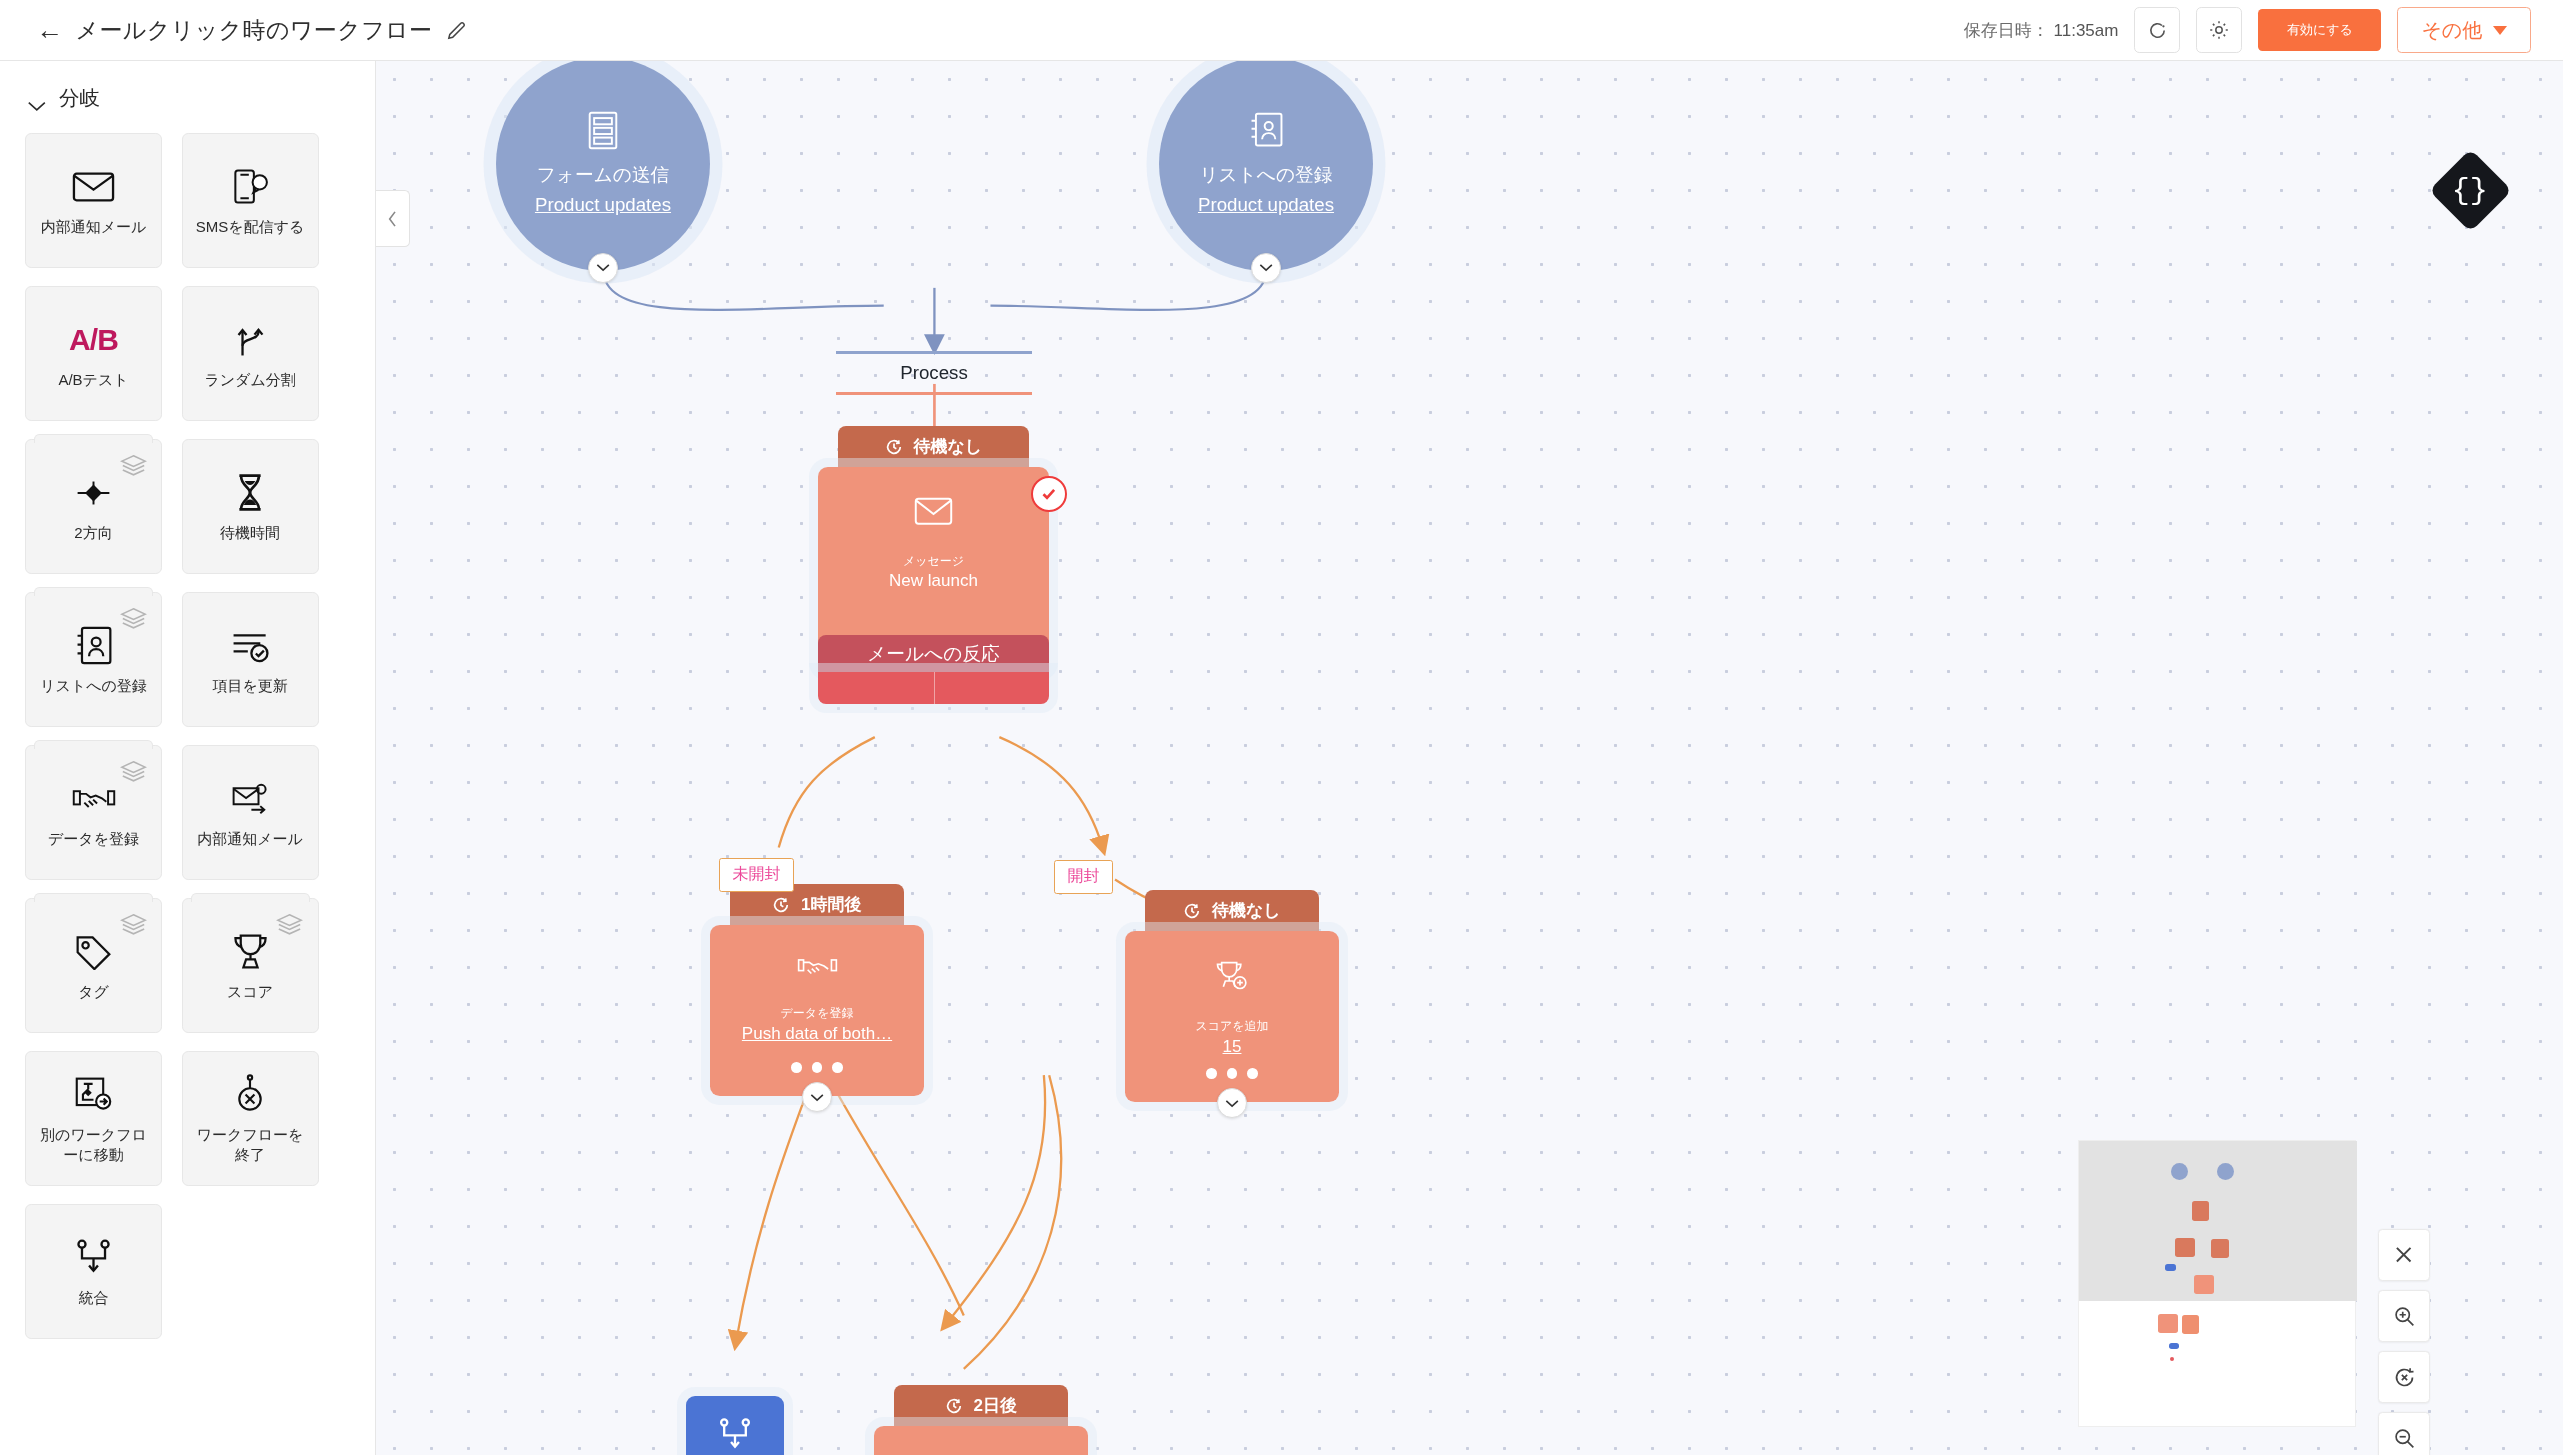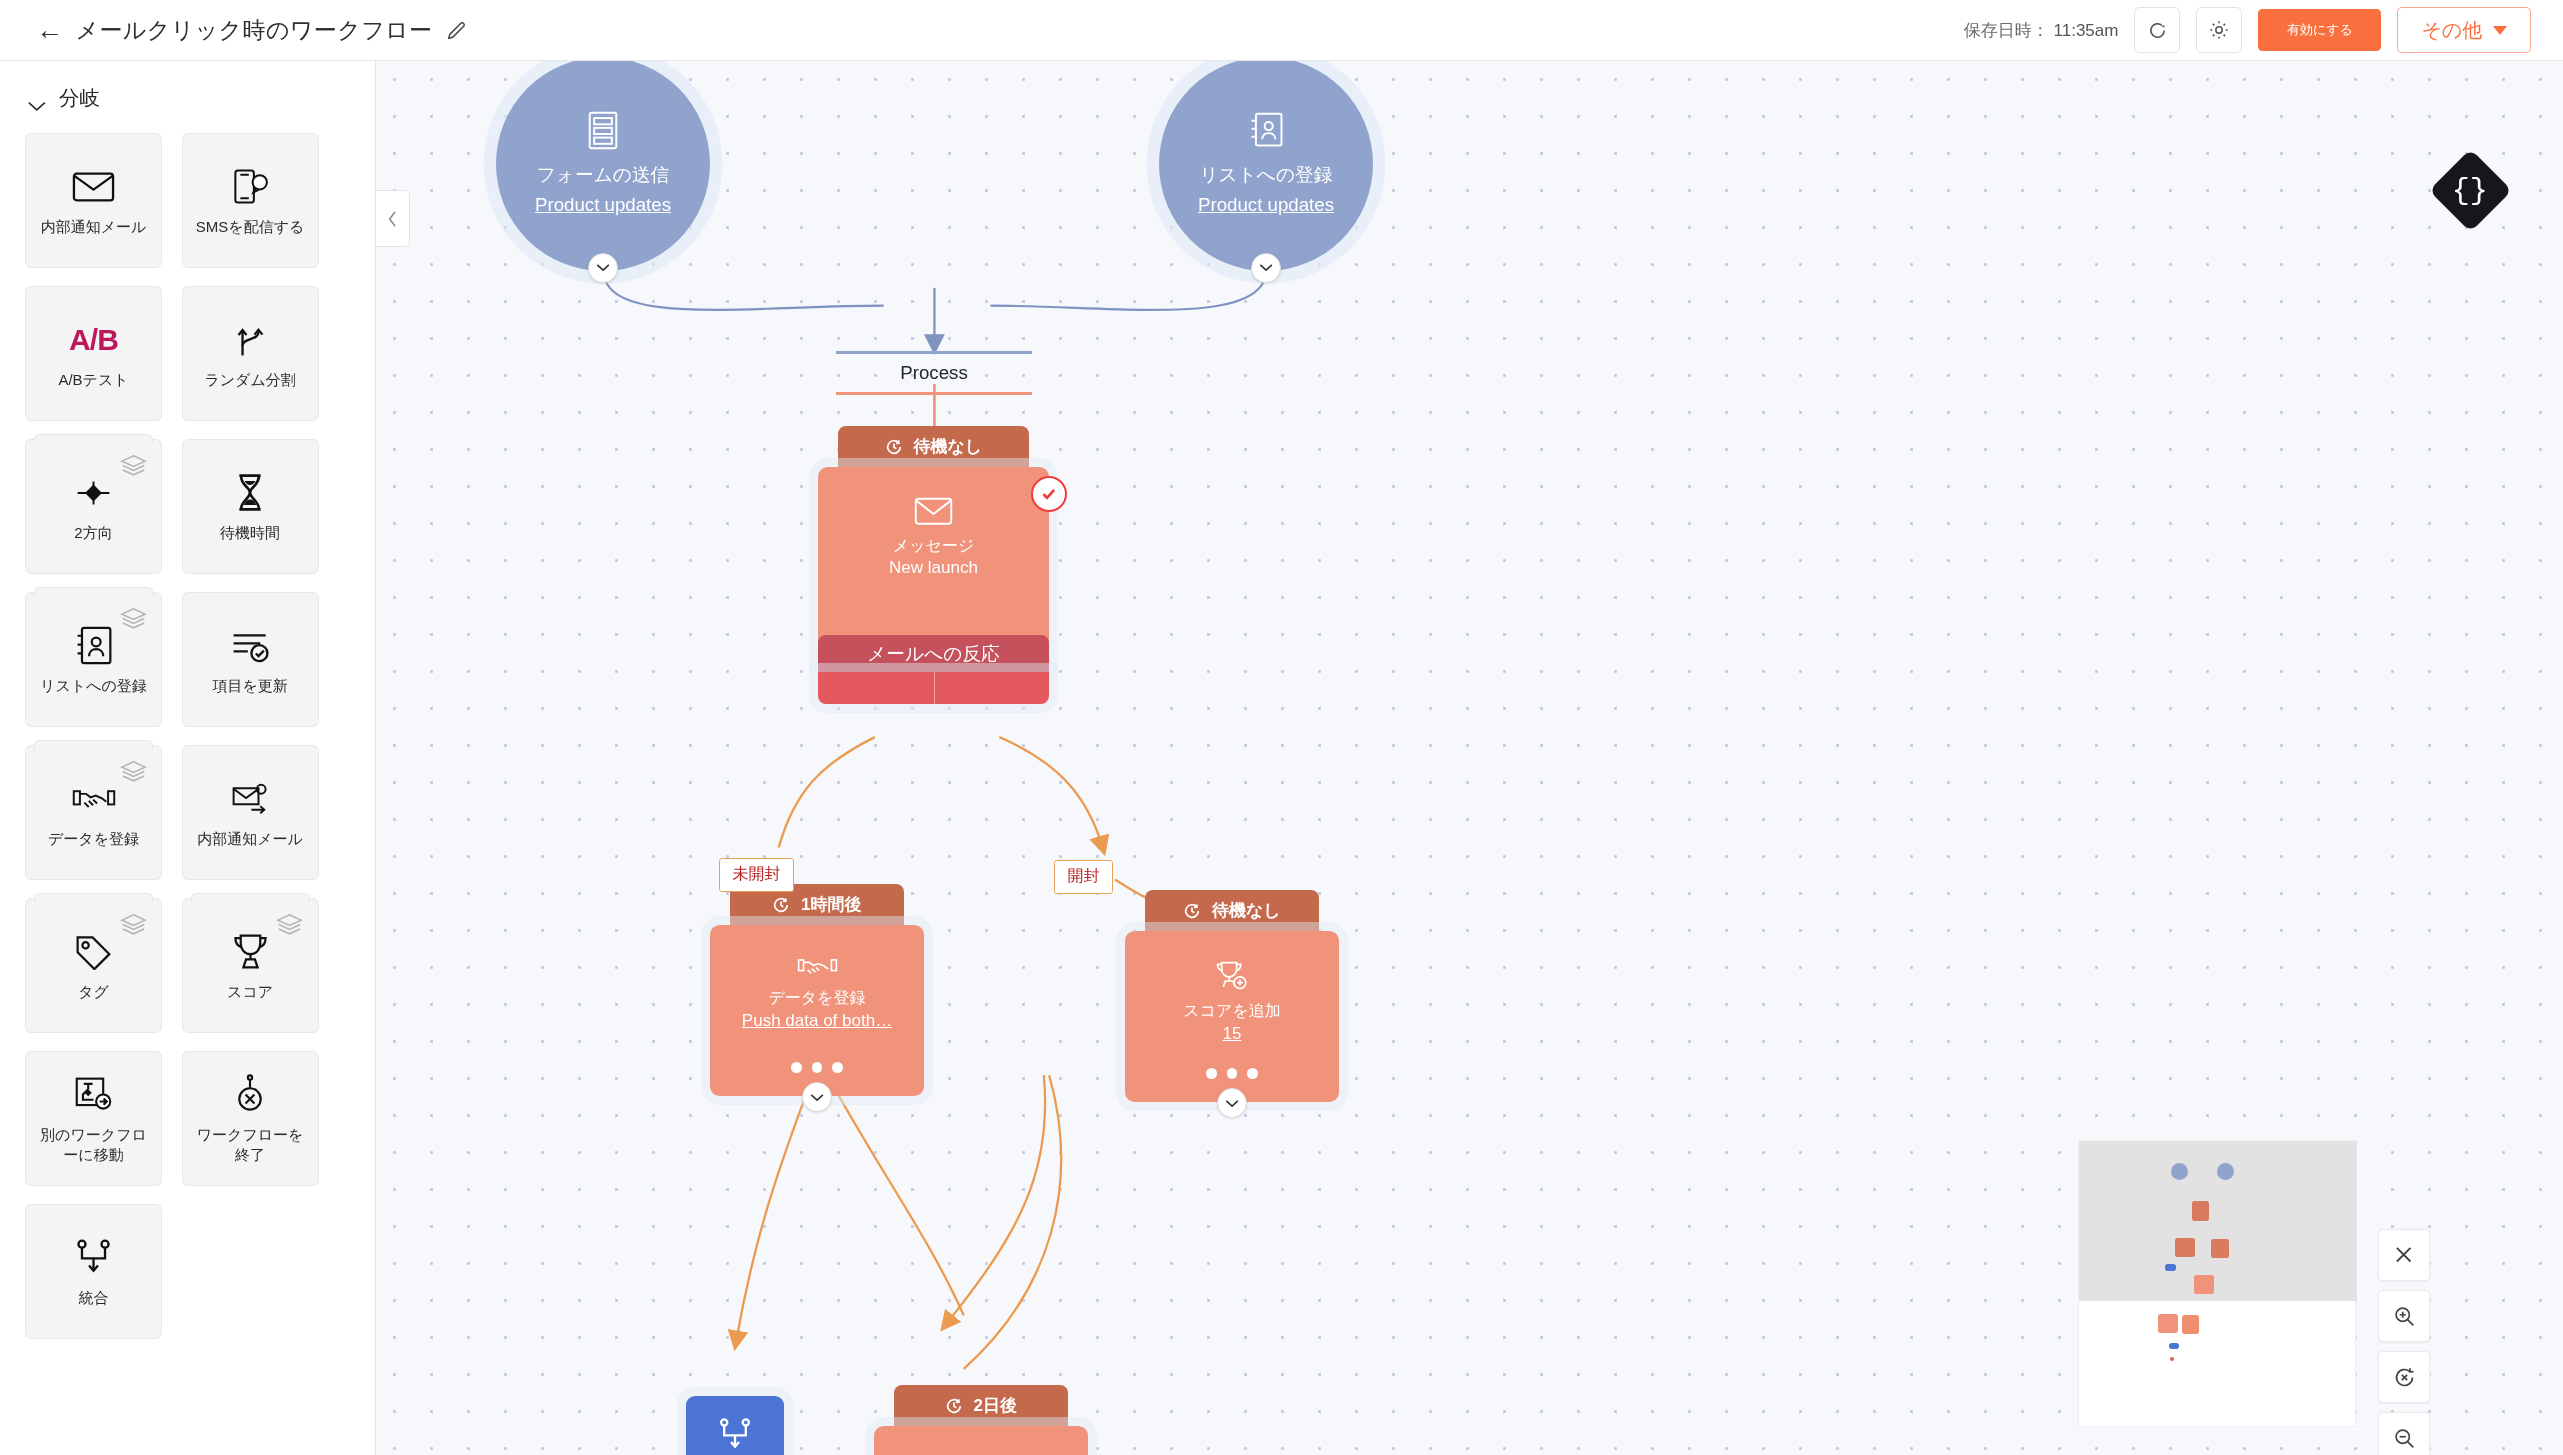--- a/index.html
+++ b/index.html
@@ -144,21 +144,21 @@
     display: flex; align-items: center; justify-content: center; gap: 10.7px;
     color: #fff; font-size: 17px; font-weight: bold;
     margin: 0 19.6px;
   }
   .step .body {
     border-radius: 9.8px; background: #f0937a; color: #fff;
     display: flex; flex-direction: column; align-items: center;
     padding-top: 30px; position: relative;
     box-shadow: 0 0 0 9px rgba(223,234,247,.45);
   }
-  .step .b-title { font-size: 16px; margin-top: 7px; }
+  .step .b-title { font-size: 12px; margin-top: 24px; }
   .step .b-sub { font-size: 17px; text-decoration: underline; margin-top: 1.8px; }
   .dots { position: absolute; bottom: 23px; left: 0; right: 0;
           display: flex; justify-content: center; gap: 9.8px; cursor: pointer; }
   .dots i { width: 10.7px; height: 10.7px; border-radius: 50%; background: #fff; display: block; }
   .check-badge {
     position: absolute; width: 36px; height: 36px; border-radius: 50%;
     background: #fff; border: 2.7px solid #ef3b3b;
     display: flex; align-items: center; justify-content: center;
   }
 
@@ -167,21 +167,21 @@
     height: 37px; border-radius: 8px 8px 0 0; background: #c4515c;
     color: #fff; font-size: 18.7px; display: flex; align-items: center; justify-content: center;
   }
   .cond .c-body { height: 32px; border-radius: 0 0 8px 8px; background: #e4595e;
                   position: relative; box-shadow: 0 0 0 9px rgba(223,234,247,.45); }
   .cond .c-body .divider { position: absolute; top: 0; bottom: 0; left: 50%;
                            width: 1.8px; background: rgba(255,255,255,.45); }
 
   .branch-label {
     position: absolute; background: #fff; border: 0.9px solid #e8a356;
-    border-radius: 2.7px; font-size: 16px; color: #b91c1c;
+    border-radius: 2.7px; font-size: 16px; color: #ec4899;
     padding: 5.3px 12.5px; white-space: nowrap; z-index: 7;
   }
 
   .merge-node {
     position: absolute; width: 98px; height: 78px; border-radius: 9px;
     background: #4b74d4; display: flex; align-items: center; justify-content: center;
     cursor: pointer; box-shadow: 0 0 0 9px rgba(223,234,247,.45);
   }
 
   

